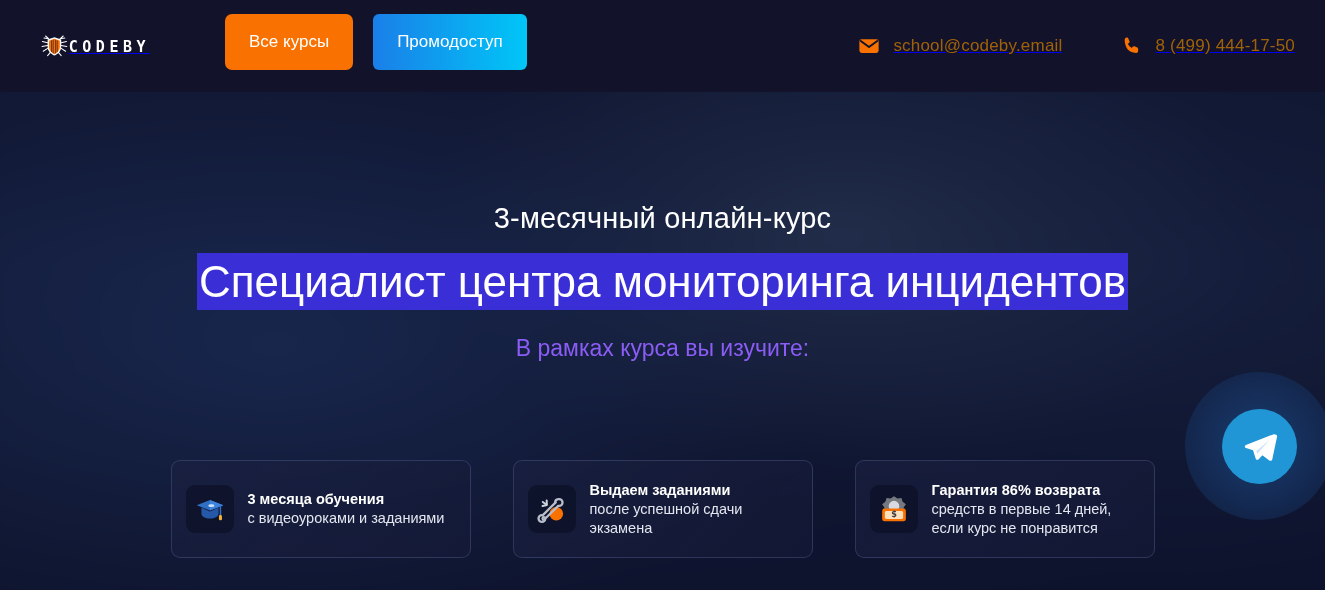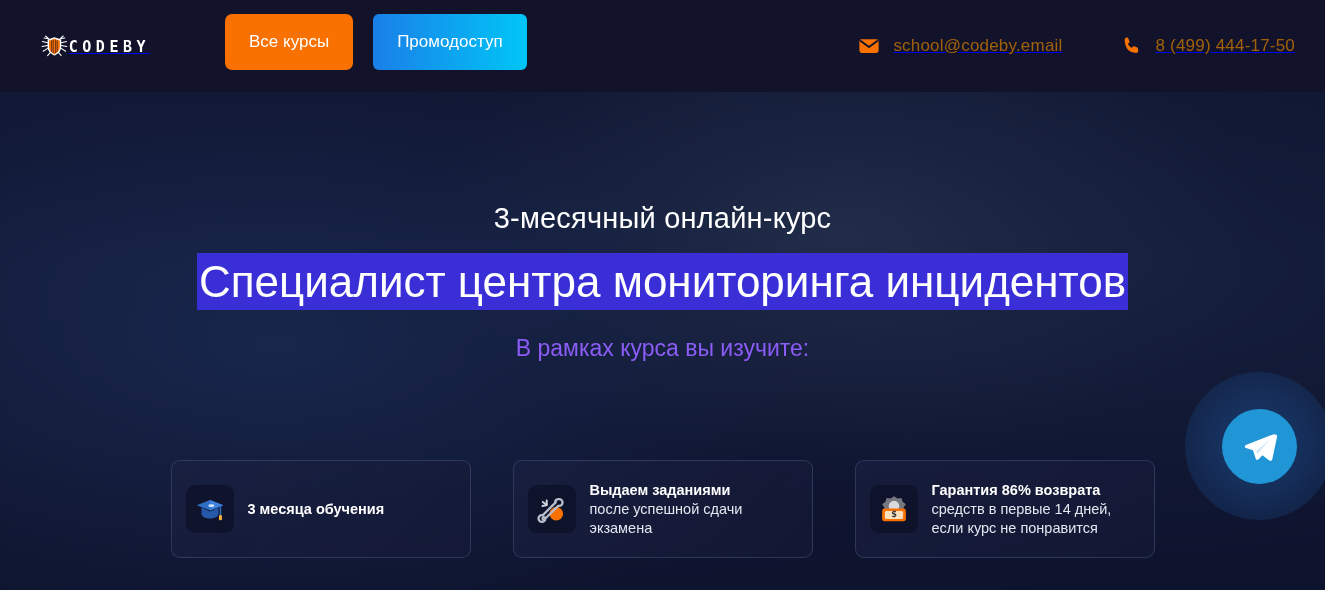--- a/index.html
+++ b/index.html
@@ -319,20 +319,21 @@
           <path d="M6 16 L20 10.5 L34 16 L20 21.5 Z" fill="#2f6fc4"></path>
           <path d="M11 18.5 V25 c0 3 4.2 5 9 5s9-2 9-5 v-6.5 L20 22.5 Z" fill="#2558a8"></path>
           <path d="M20 10.5 L34 16 L20 21.5 Z" fill="#3d83dd"></path>
           <path d="M31 17 V27" stroke="#2f6fc4" stroke-width="1.6" fill="none" stroke-linecap="round"></path>
           <rect x="29.4" y="26.4" width="3.2" height="5.4" rx="1.4" fill="#f5b23a"></rect>
           <ellipse cx="21.5" cy="16.5" rx="3.2" ry="1.5" fill="#cfe2f8"></ellipse>
         </svg>
       </div>
       <div class="card-body">
         <div class="card-title">3 месяца обучения</div>
+        <div class="card-desc">с видеоуроками и заданиями</div>
       </div>
     </div>
 
     <div class="card">
       <div class="card-icon">
         <svg viewBox="0 0 40 40">
           <circle cx="24.5" cy="25" r="7.2" fill="#f97100"></circle>
           <g fill="none" stroke="#b9bdc9" stroke-width="2.4" stroke-linecap="round" stroke-linejoin="round">
             <path d="M27.5 9.5 a3.6 3.6 0 0 1 0 7.2 h-1 L13 30 a3.6 3.6 0 1 1 -3.6-3.6 h1 L23.9 13"></path>
             <path d="M26.6 9.6 a3.6 3.6 0 0 0 -3.3 3.6"></path>

